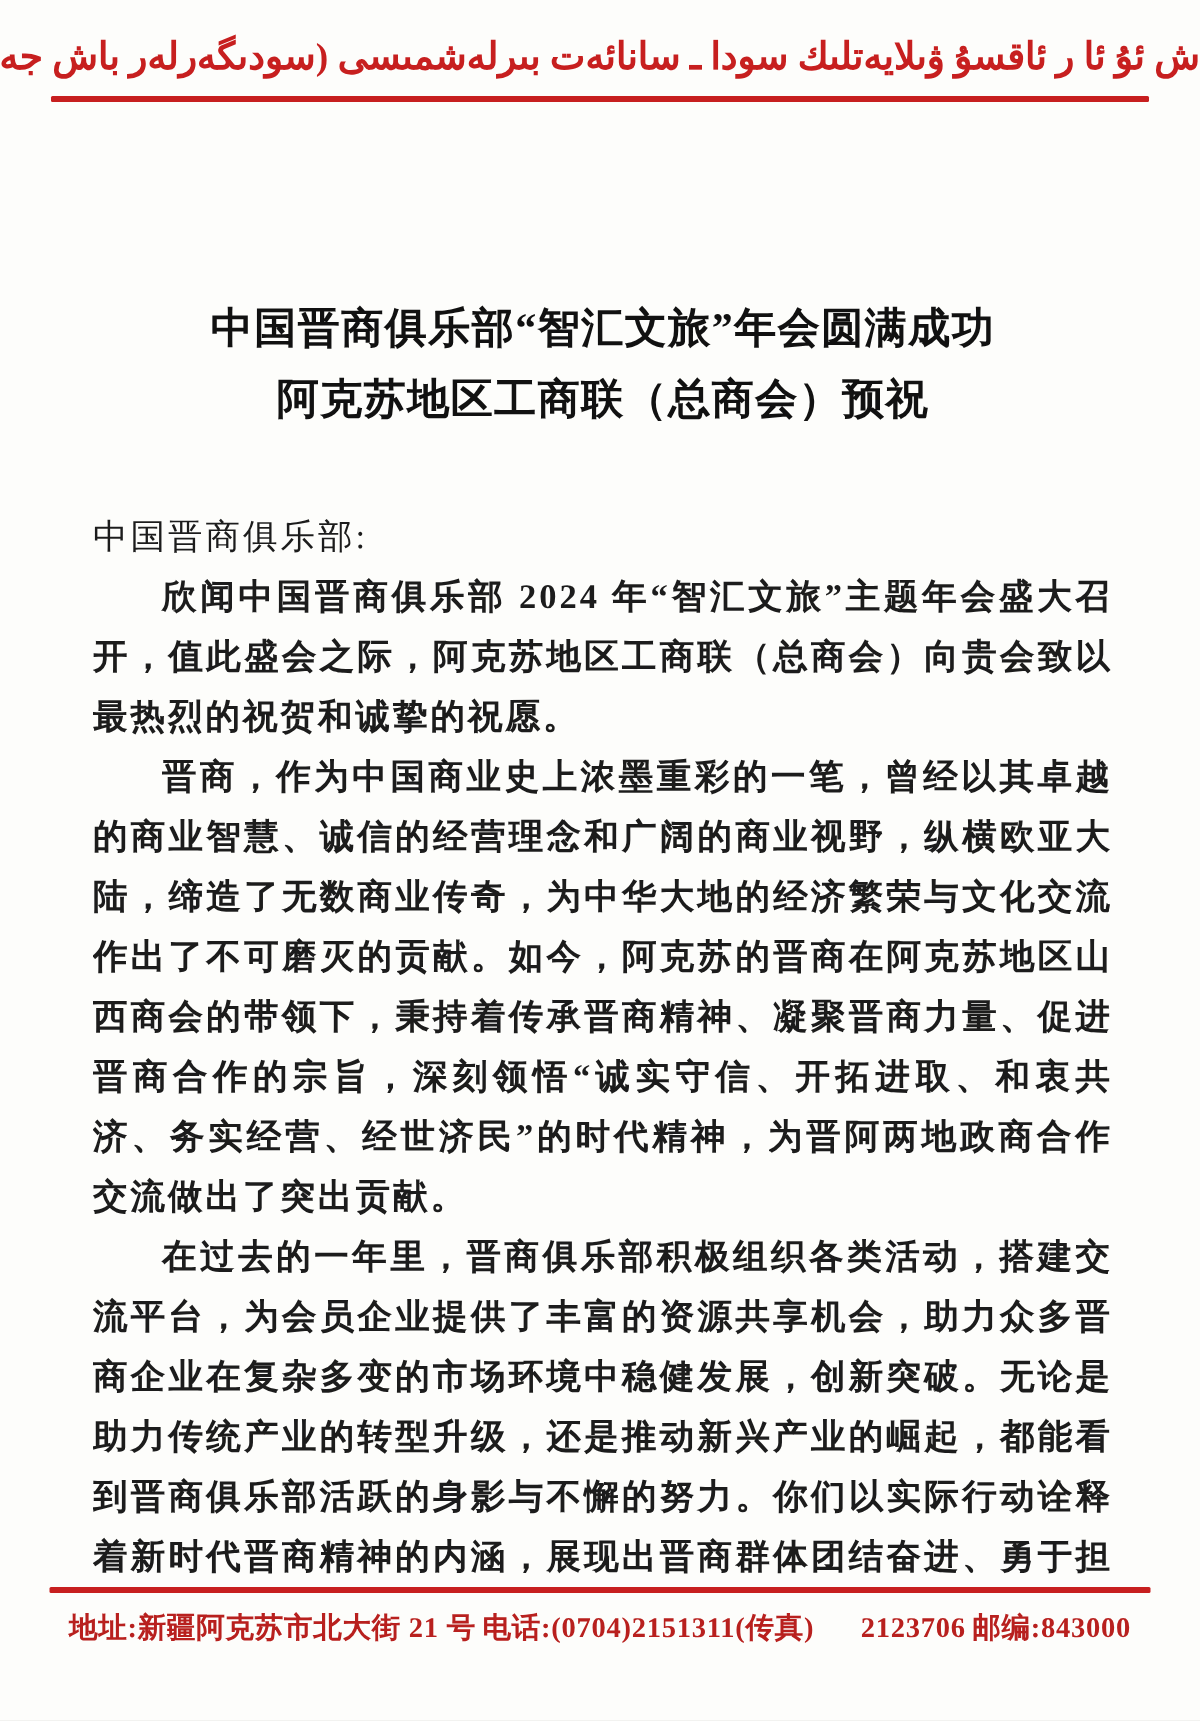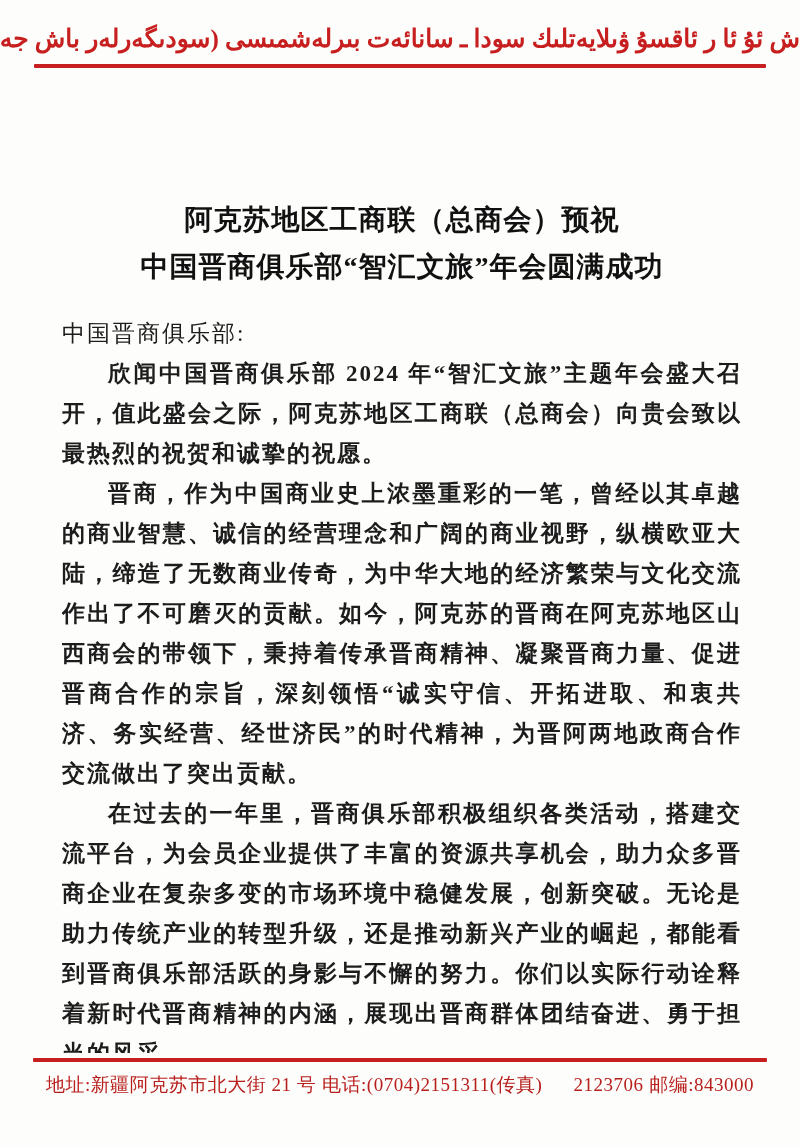--- a/index.html
+++ b/index.html
@@ -72,21 +72,21 @@
   .doc-title {
     text-align: center;
     font-size: 28px;
     line-height: 47px;
     font-weight: bold;
     letter-spacing: 1px;
     color: #111;
     white-space: nowrap;
   }
   .salutation {
-    margin-top: 24px;
+    margin-top: 48px;
     font-size: 23px;
     line-height: 40px;
     letter-spacing: 2px;
     text-align: justify;
   }
   .para {
     font-size: 23px;
     line-height: 40px;
     letter-spacing: 2px;
     text-indent: 2em;
@@ -106,39 +106,39 @@
     margin: 0 33px;
     border-radius: 1px;
   }
   .footer-row {
     margin: 10px 46px 0 46px;
     display: flex;
     justify-content: space-between;
     align-items: baseline;
     color: var(--footer-red);
     font-size: 19px;
-    font-weight: normal;
+    font-weight: bold;
     letter-spacing: 0.5px;
     white-space: nowrap;
   }
   .fax-number { margin-left: 31px; }
 </style>
 </head>
 <body>
 
 <div class="page">
 
   <header class="letterhead">
     <div class="uyghur-title" lang="ug" dir="rtl">ش ئۇ ئا ر ئاقسۇ ۋىلايەتلىك سودا ـ سانائەت بىرلەشمىسى (سودىگەرلەر باش جەمئىيىتى)</div>
     <div class="head-rule"></div>
   </header>
 
   <main class="letter-body">
+    <div class="doc-title">中国晋商俱乐部“智汇文旅”年会圆满成功</div>
     <div class="doc-title">阿克苏地区工商联（总商会）预祝</div>
-    <div class="doc-title">中国晋商俱乐部“智汇文旅”年会圆满成功</div>
 
     <p class="salutation">中国晋商俱乐部:</p>
 
     <p class="para">欣闻中国晋商俱乐部 2024 年“智汇文旅”主题年会盛大召开，值此盛会之际，阿克苏地区工商联（总商会）向贵会致以最热烈的祝贺和诚挚的祝愿。</p>
     <p class="para">晋商，作为中国商业史上浓墨重彩的一笔，曾经以其卓越的商业智慧、诚信的经营理念和广阔的商业视野，纵横欧亚大陆，缔造了无数商业传奇，为中华大地的经济繁荣与文化交流作出了不可磨灭的贡献。如今，阿克苏的晋商在阿克苏地区山西商会的带领下，秉持着传承晋商精神、凝聚晋商力量、促进晋商合作的宗旨，深刻领悟“诚实守信、开拓进取、和衷共济、务实经营、经世济民”的时代精神，为晋阿两地政商合作交流做出了突出贡献。</p>
     <p class="para">在过去的一年里，晋商俱乐部积极组织各类活动，搭建交流平台，为会员企业提供了丰富的资源共享机会，助力众多晋商企业在复杂多变的市场环境中稳健发展，创新突破。无论是助力传统产业的转型升级，还是推动新兴产业的崛起，都能看到晋商俱乐部活跃的身影与不懈的努力。你们以实际行动诠释着新时代晋商精神的内涵，展现出晋商群体团结奋进、勇于担当的风采。</p>
   </main>
 
   <footer class="letter-footer">
     <div class="foot-rule"></div>

